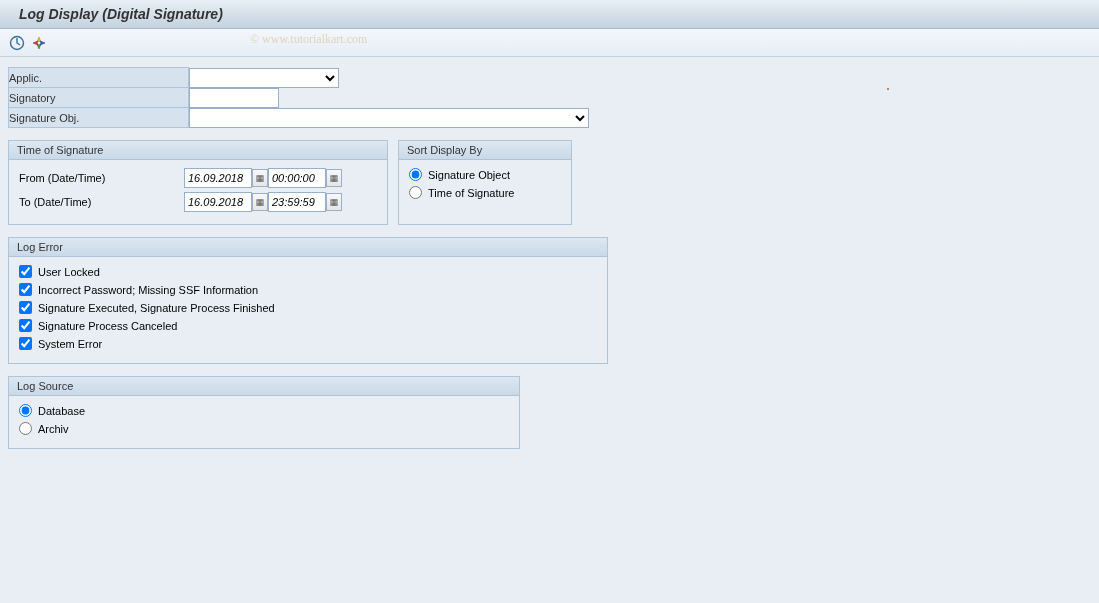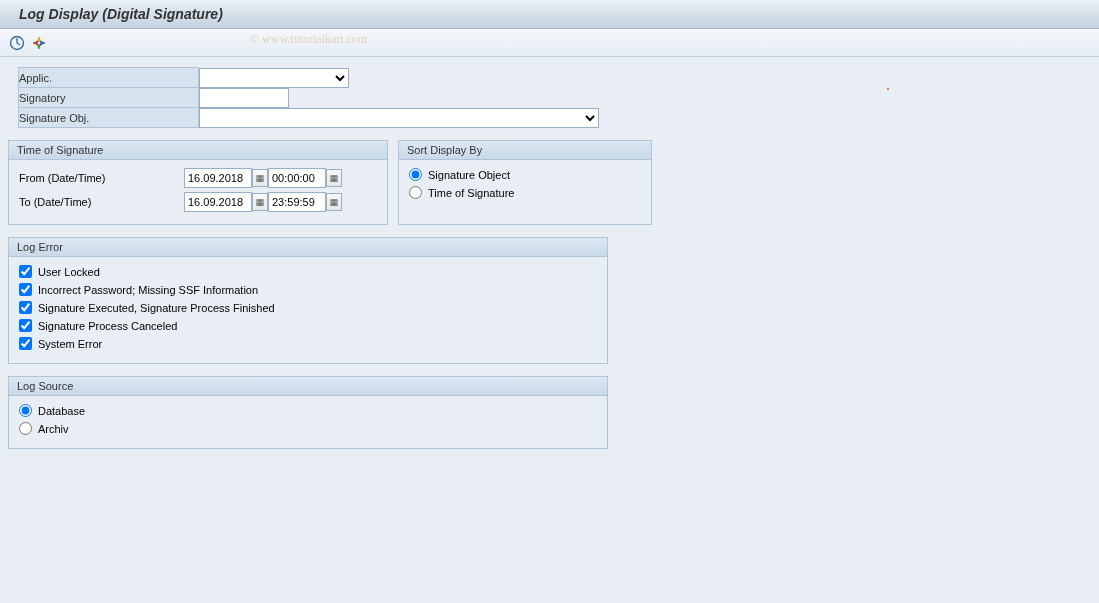--- a/index.html
+++ b/index.html
@@ -48,21 +48,20 @@
       font-family: Georgia, serif;
       pointer-events: none;
       opacity: 0.75;
     }
     .content {
       padding: 10px 8px;
     }
     .field-table {
       border-collapse: collapse;
       margin-bottom: 12px;
-      margin-left: 10px;
     }
     .field-table td {
       padding: 0;
       vertical-align: middle;
       height: 20px;
     }
     .field-label {
       background: #d6e3ef;
       border: 1px solid #b0c4d8;
       padding: 2px 6px;
@@ -109,39 +108,40 @@
     }
     .time-label { width: 165px; font-size: 11px; }
     .date-input, .time-input {
       font-family: Arial, sans-serif;
       font-size: 11px;
       border: 1px solid #9aafca;
       background: #fff;
       height: 18px;
       padding: 1px 2px;
       width: 68px;
+      font-style: italic;
     }
     .time-input { width: 58px; }
     .picker-btn {
       width: 16px;
       height: 18px;
       border: 1px solid #9aafca;
       background: linear-gradient(to bottom, #f8f8f8, #e6e6e6);
       display: inline-flex;
       align-items: center;
       justify-content: center;
       cursor: pointer;
       font-size: 9px;
       color: #555;
       padding: 0;
     }
     .gb-time { width: 380px; }
-    .gb-sort { width: 254px; }
+    .gb-sort { width: 174px; }
     .gb-logclass { width: 600px; margin-bottom: 12px;}
-    .gb-logsrc { width: 600px; }
+    .gb-logsrc { width: 512px; }
     .radio-row, .check-row {
       display: flex;
       align-items: center;
       margin-bottom: 5px;
       font-size: 11px;
       gap: 4px;
     }
     .radio-row input, .check-row input {
       margin: 0 2px 0 0;
       width: 13px;

